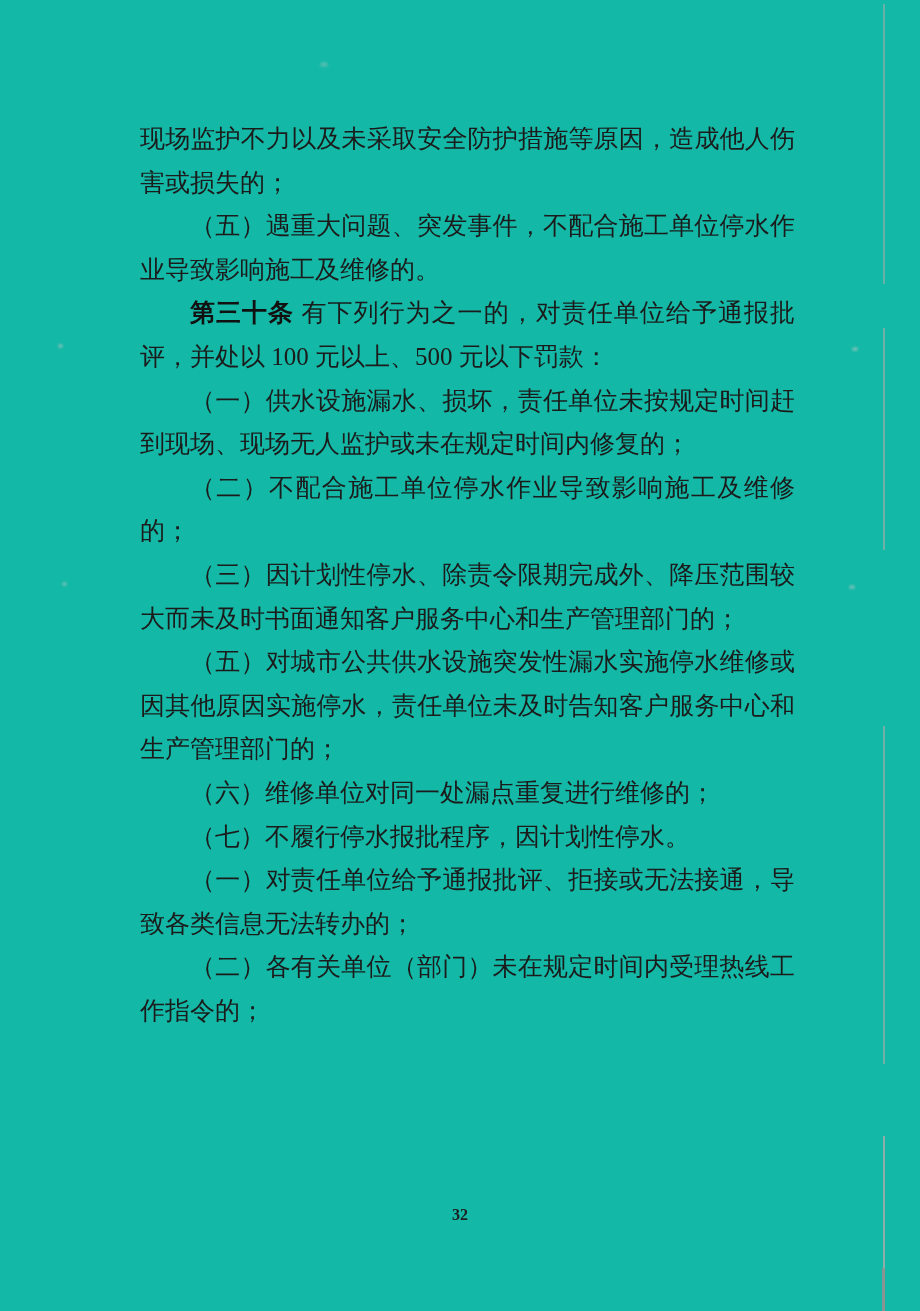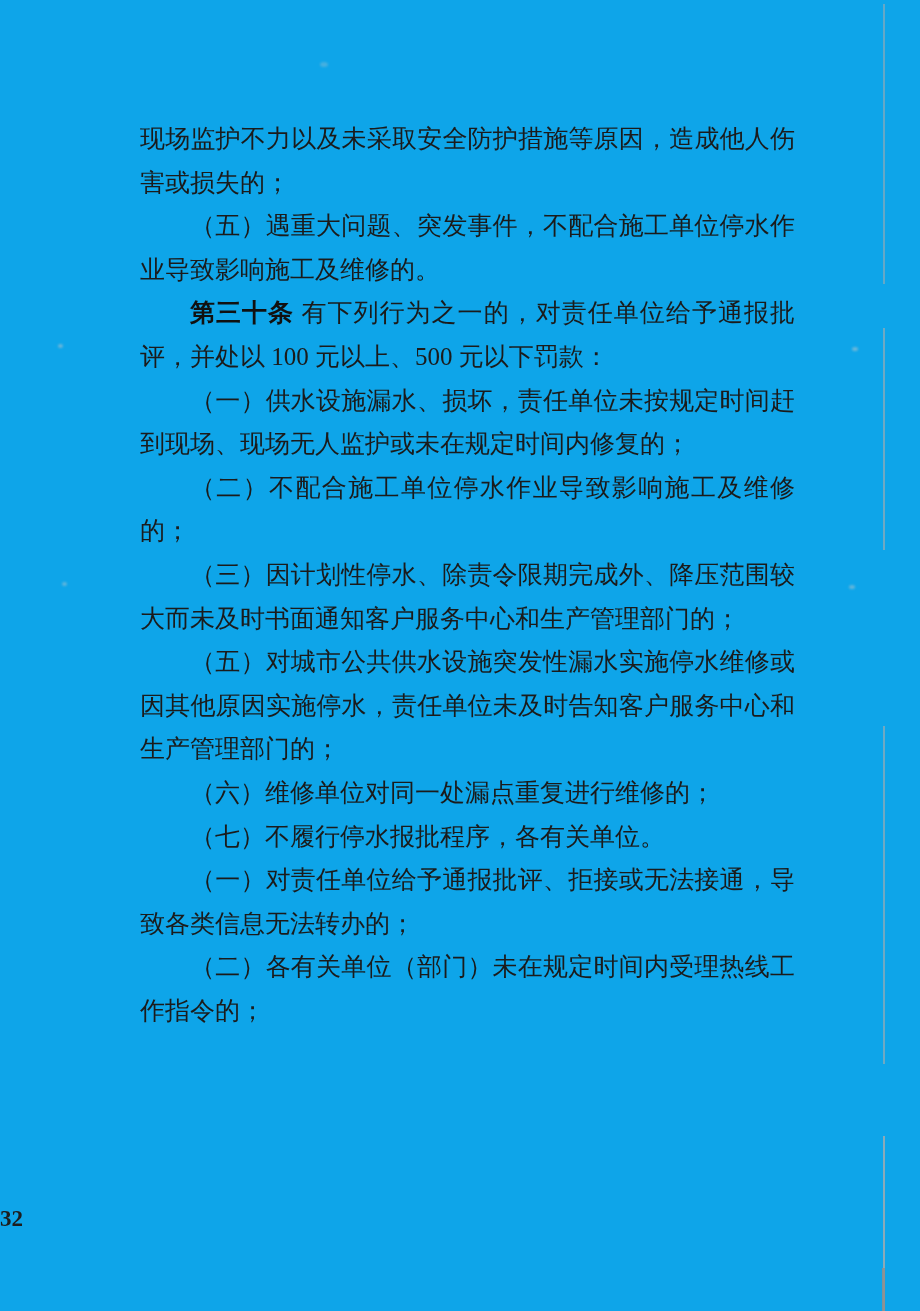--- a/index.html
+++ b/index.html
@@ -4,21 +4,21 @@
 <style>
   html, body {
     margin: 0;
     padding: 0;
     background: #e8e8e8;
   }
   .page {
     position: relative;
     width: 920px;
     height: 1311px;
-    background: #0ea5e9;
+    background: #14b8a6;
     overflow: hidden;
     font-family: "Liberation Serif", "DejaVu Serif", serif;
   }
   .document-body {
     position: absolute;
     left: 140px;
     top: 117px;
     width: 655px;
     color: #1b1b1b;
   }
@@ -37,21 +37,22 @@
   .article-no {
     font-weight: 700;
     color: #111;
     margin-top: 24px;
   }
   .page-number {
     position: absolute;
     left: 0;
     right: 0;
     top: 1206px;
-    font-size: 23px;
+    text-align: center;
+    font-size: 16px;
     font-weight: 600;
     color: #1d1d1d;
     font-family: "Liberation Serif", "DejaVu Serif", serif;
   }
   
   .scan-line {
     position: absolute;
     left: 883px;
     width: 2px;
     background: #ababab;
@@ -81,21 +82,21 @@
 
   <div class="document-body">
       <p class="para">现场监护不力以及未采取安全防护措施等原因，造成他人伤害或损失的；</p>
       <p class="para indent">（五）遇重大问题、突发事件，不配合施工单位停水作业导致影响施工及维修的。</p>
       <p class="para indent"><span class="article-no">第三十条</span> 有下列行为之一的，对责任单位给予通报批评，并处以 100 元以上、500 元以下罚款：</p>
       <p class="para indent">（一）供水设施漏水、损坏，责任单位未按规定时间赶到现场、现场无人监护或未在规定时间内修复的；</p>
       <p class="para indent">（二）不配合施工单位停水作业导致影响施工及维修的；</p>
       <p class="para indent">（三）因计划性停水、除责令限期完成外、降压范围较大而未及时书面通知客户服务中心和生产管理部门的；</p>
       <p class="para indent">（五）对城市公共供水设施突发性漏水实施停水维修或因其他原因实施停水，责任单位未及时告知客户服务中心和生产管理部门的；</p>
       <p class="para indent">（六）维修单位对同一处漏点重复进行维修的；</p>
-      <p class="para indent">（七）不履行停水报批程序，各有关单位。</p>
+      <p class="para indent">（七）不履行停水报批程序，因计划性停水。</p>
       <p class="para indent">（一）对责任单位给予通报批评、拒接或无法接通，导致各类信息无法转办的；</p>
       <p class="para indent">（二）各有关单位（部门）未在规定时间内受理热线工作指令的；</p>
     </div>
 
   <div class="page-number">32</div>
 
   <div class="scan-line seg1"></div>
   <div class="scan-line seg2"></div>
   <div class="scan-line seg3"></div>
   <div class="scan-line seg4"></div>

